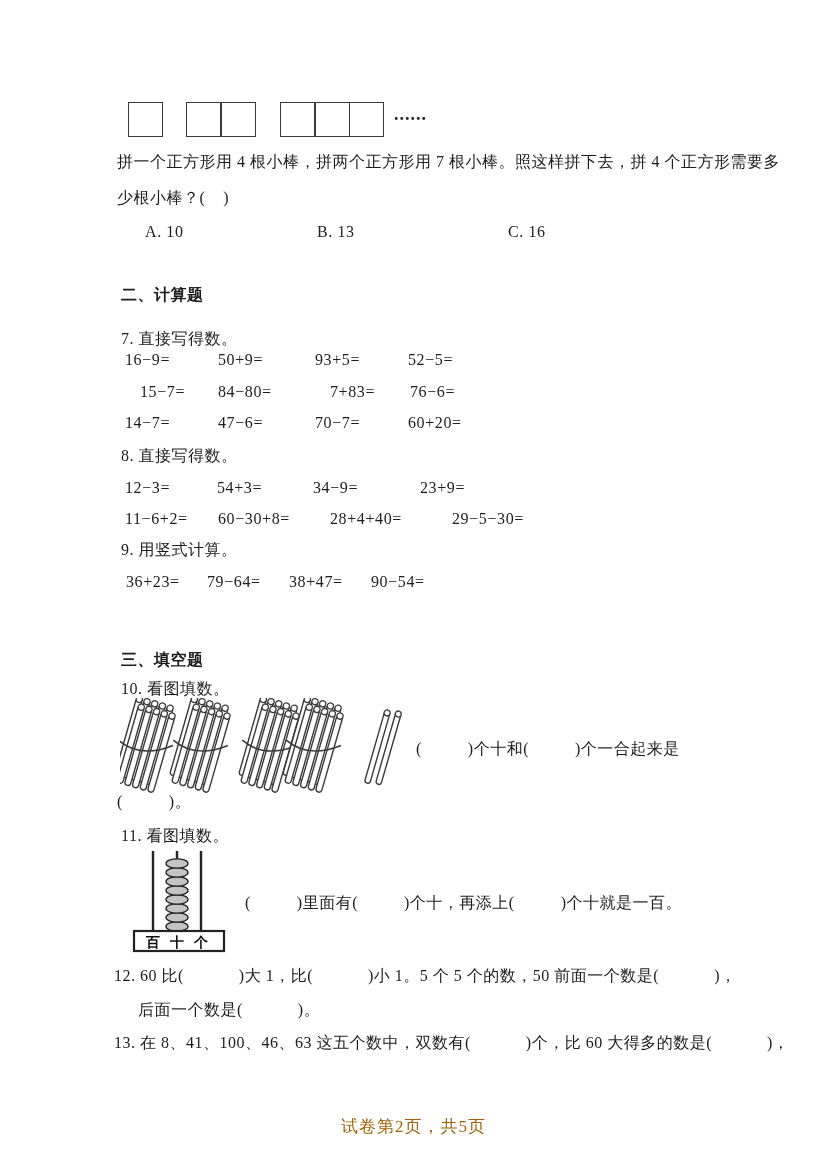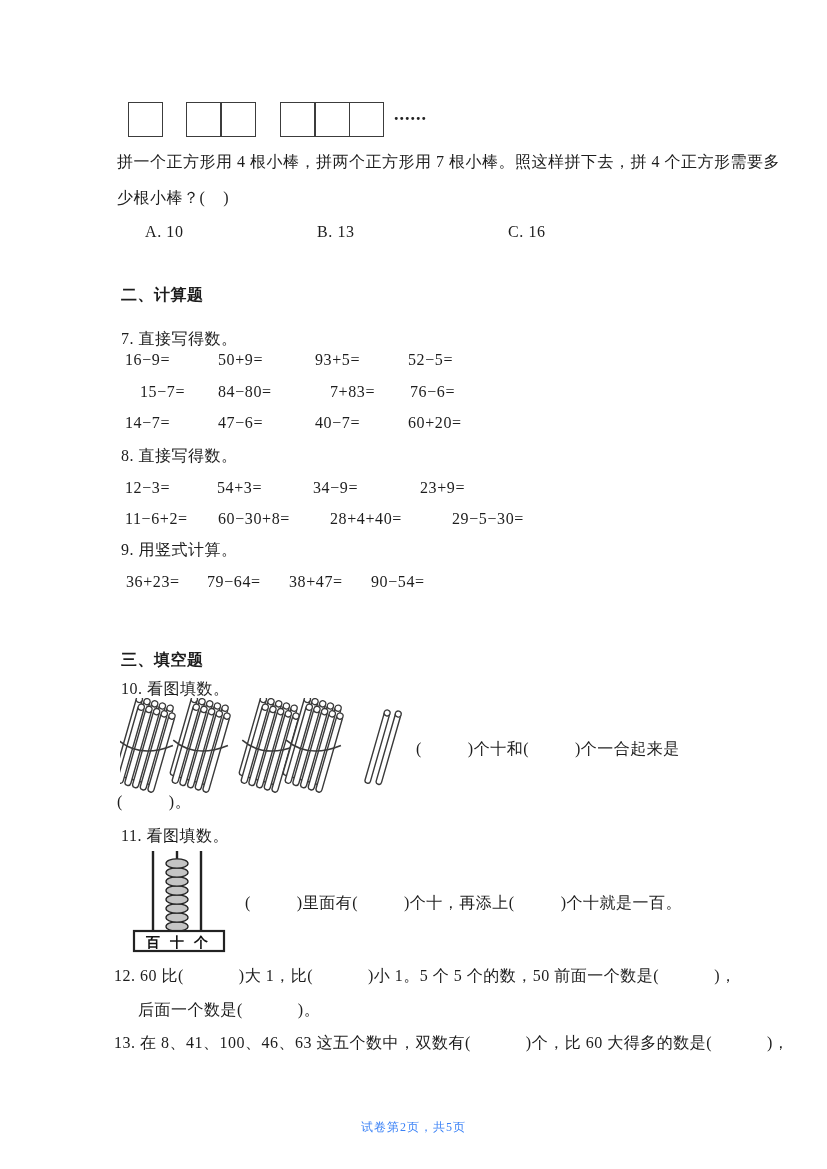--- a/index.html
+++ b/index.html
@@ -19,21 +19,21 @@
   
   .sq{position:absolute;width:33px;height:33px;border:1.6px solid #3c3c3c;background:#fff;}
   .dots{position:absolute;font-weight:700;font-size:18px;letter-spacing:1px;color:#222;}
   
   .gap{display:inline-block;height:1px;vertical-align:baseline;}
   .gap-s{width:18px;}
   .gap-m{width:46px;}
   .gap-l{width:55px;}
   
   .cell{position:absolute;top:0;letter-spacing:0.6px;}
-  .footer{width:827px;text-align:center;font-size:12px;color:#3b82f6;letter-spacing:1px;}
+  .footer{width:827px;text-align:center;font-size:17px;color:#a16207;letter-spacing:1px;}
   svg text{font-family:"Liberation Serif","DejaVu Serif",serif;}
 </style>
 </head>
 <body>
 
 <div id="page">
 
   <div class="abs" style="left:128px;top:102px;width:480px;height:40px;">
     <div class="sq" style="left:0px;top:0px;"></div>
     <div class="sq" style="left:58px;top:0px;"></div>
@@ -64,21 +64,21 @@
   </div>
   <div class="abs" style="left:0;top:382px;width:827px;">
     <span class="cell" style="left:140px;">15−7=</span>
     <span class="cell" style="left:218px;">84−80=</span>
     <span class="cell" style="left:306px;margin-left:24px;">7+83=</span>
     <span class="cell" style="left:410px;">76−6=</span>
   </div>
   <div class="abs" style="left:0;top:413px;width:827px;">
     <span class="cell" style="left:125px;">14−7=</span>
     <span class="cell" style="left:218px;">47−6=</span>
-    <span class="cell" style="left:315px;">40−7=</span>
+    <span class="cell" style="left:315px;">70−7=</span>
     <span class="cell" style="left:408px;">60+20=</span>
   </div>
 
   <div class="abs cjk" style="left:121px;top:446px;">8. 直接写得数。</div>
   <div class="abs" style="left:0;top:478px;width:827px;">
     <span class="cell" style="left:125px;">12−3=</span>
     <span class="cell" style="left:217px;">54+3=</span>
     <span class="cell" style="left:313px;">34−9=</span>
     <span class="cell" style="left:420px;">23+9=</span>
   </div>

